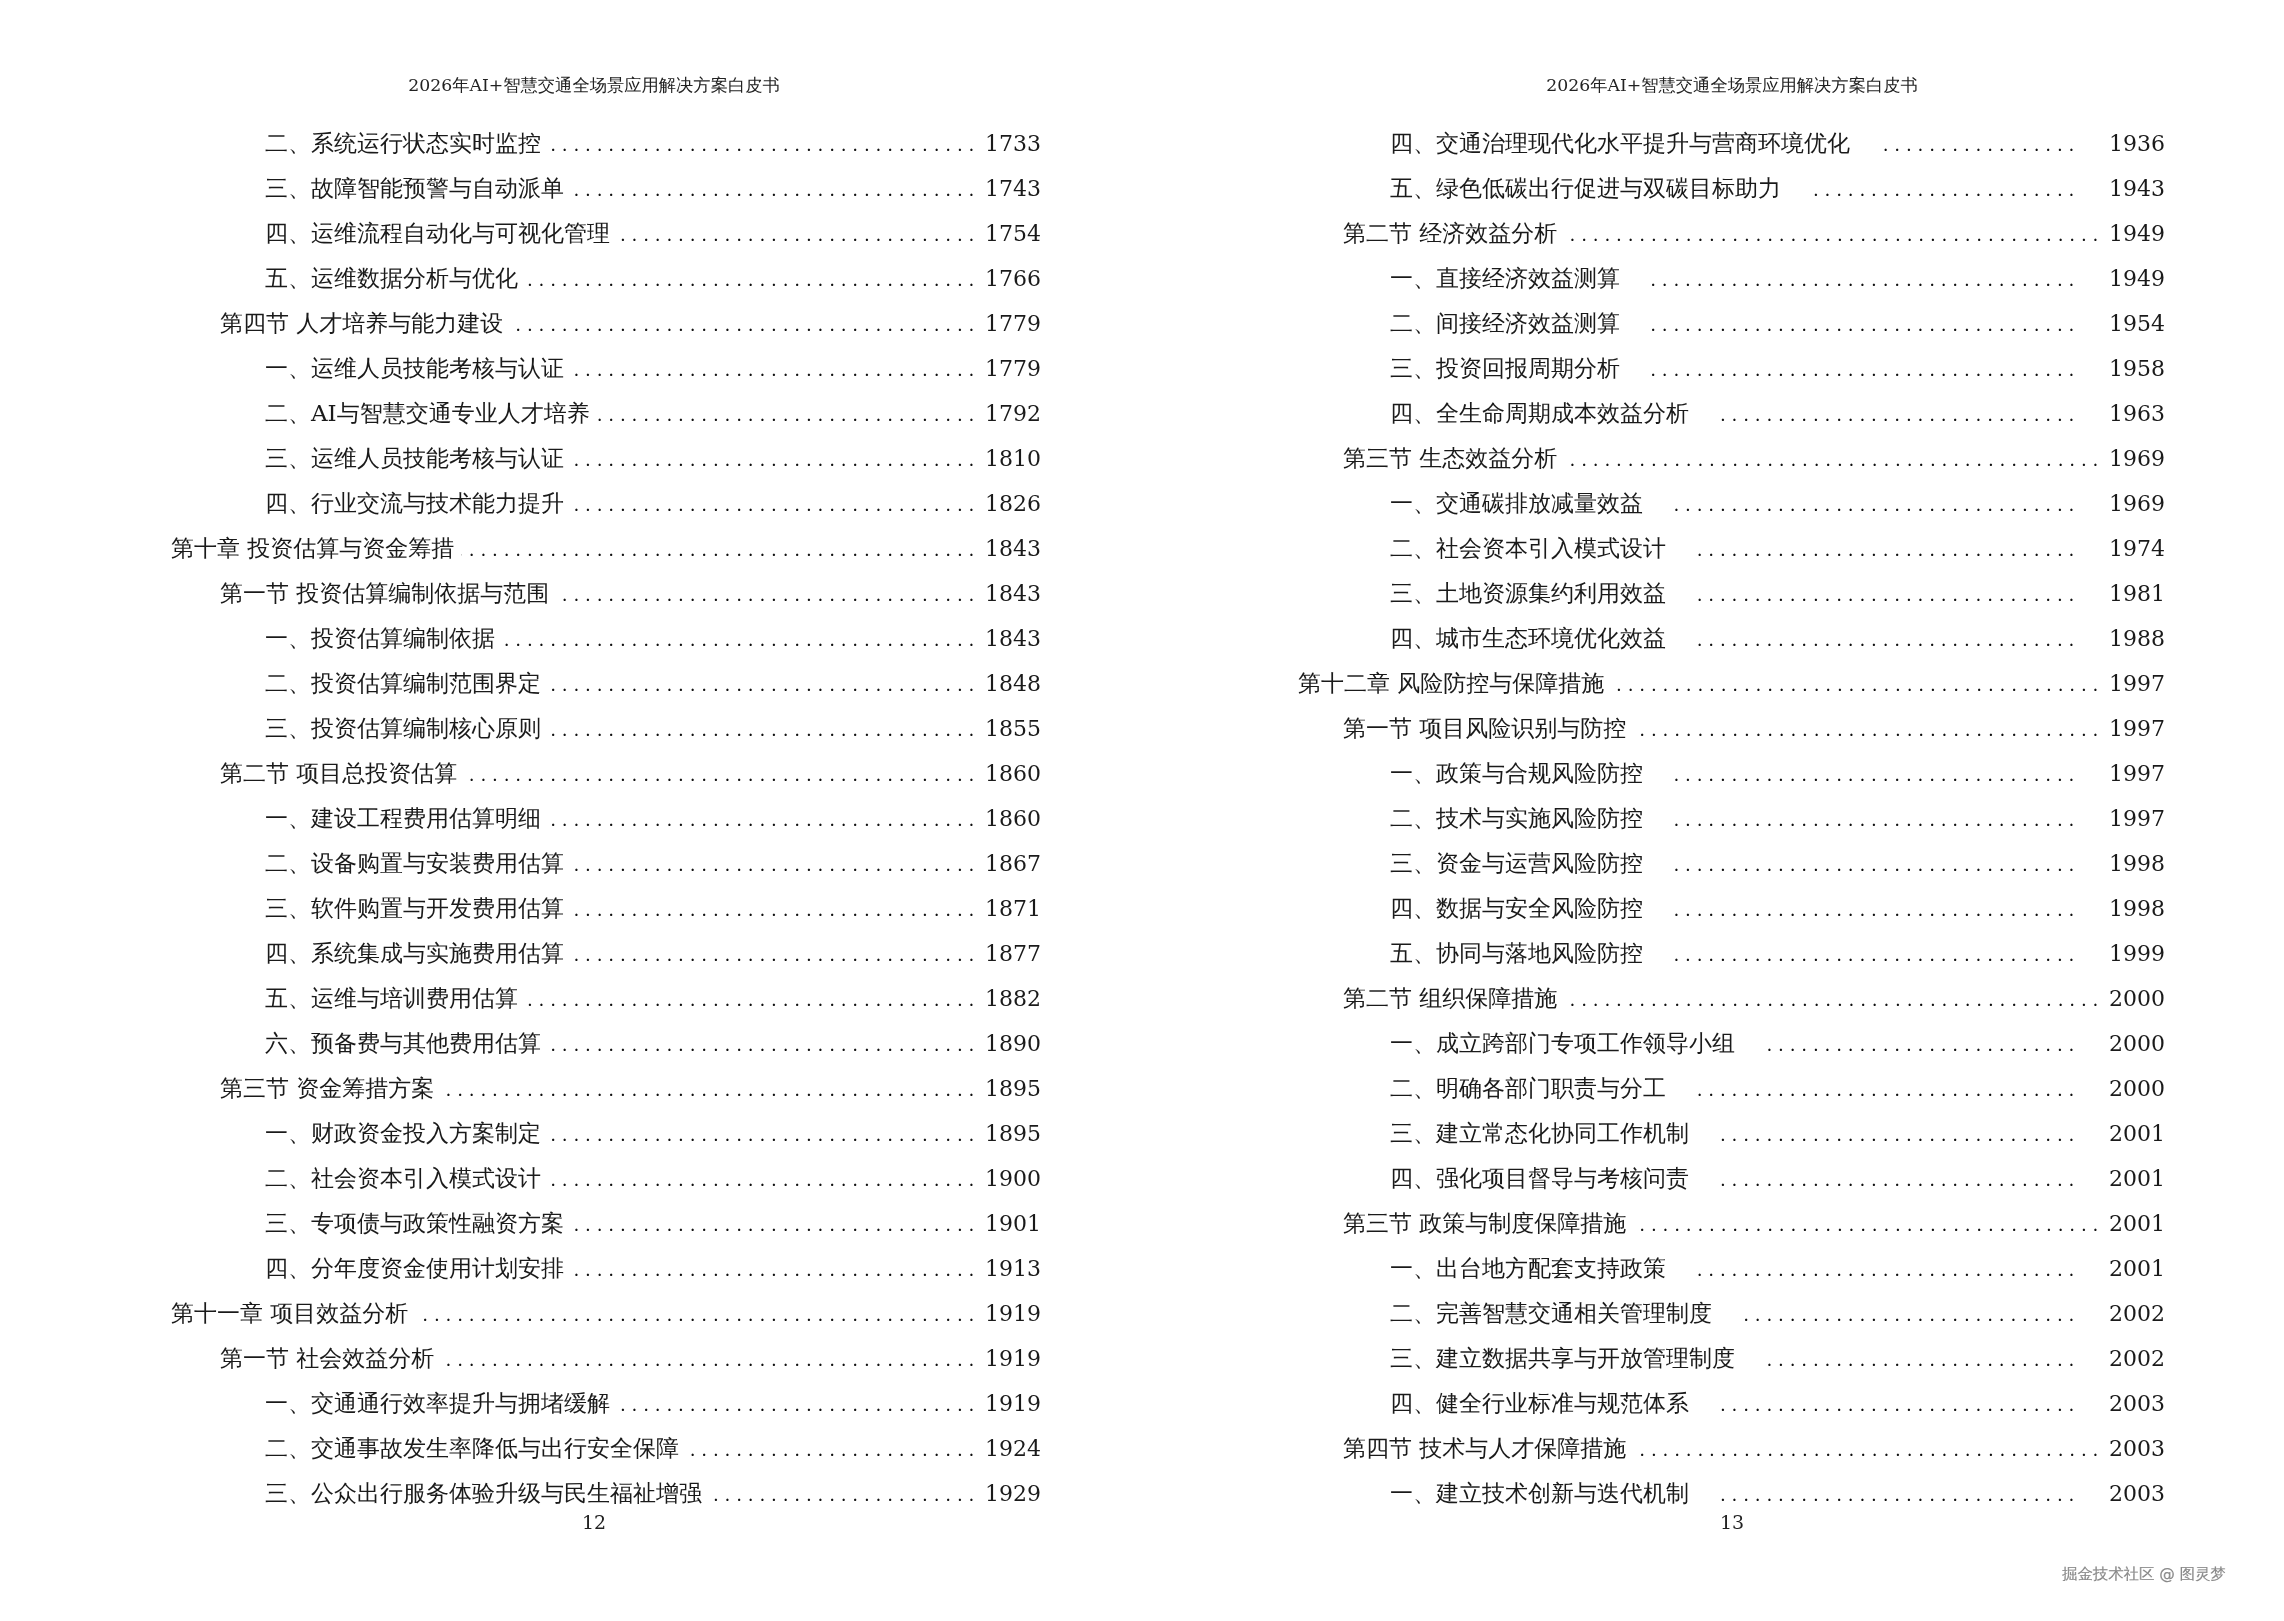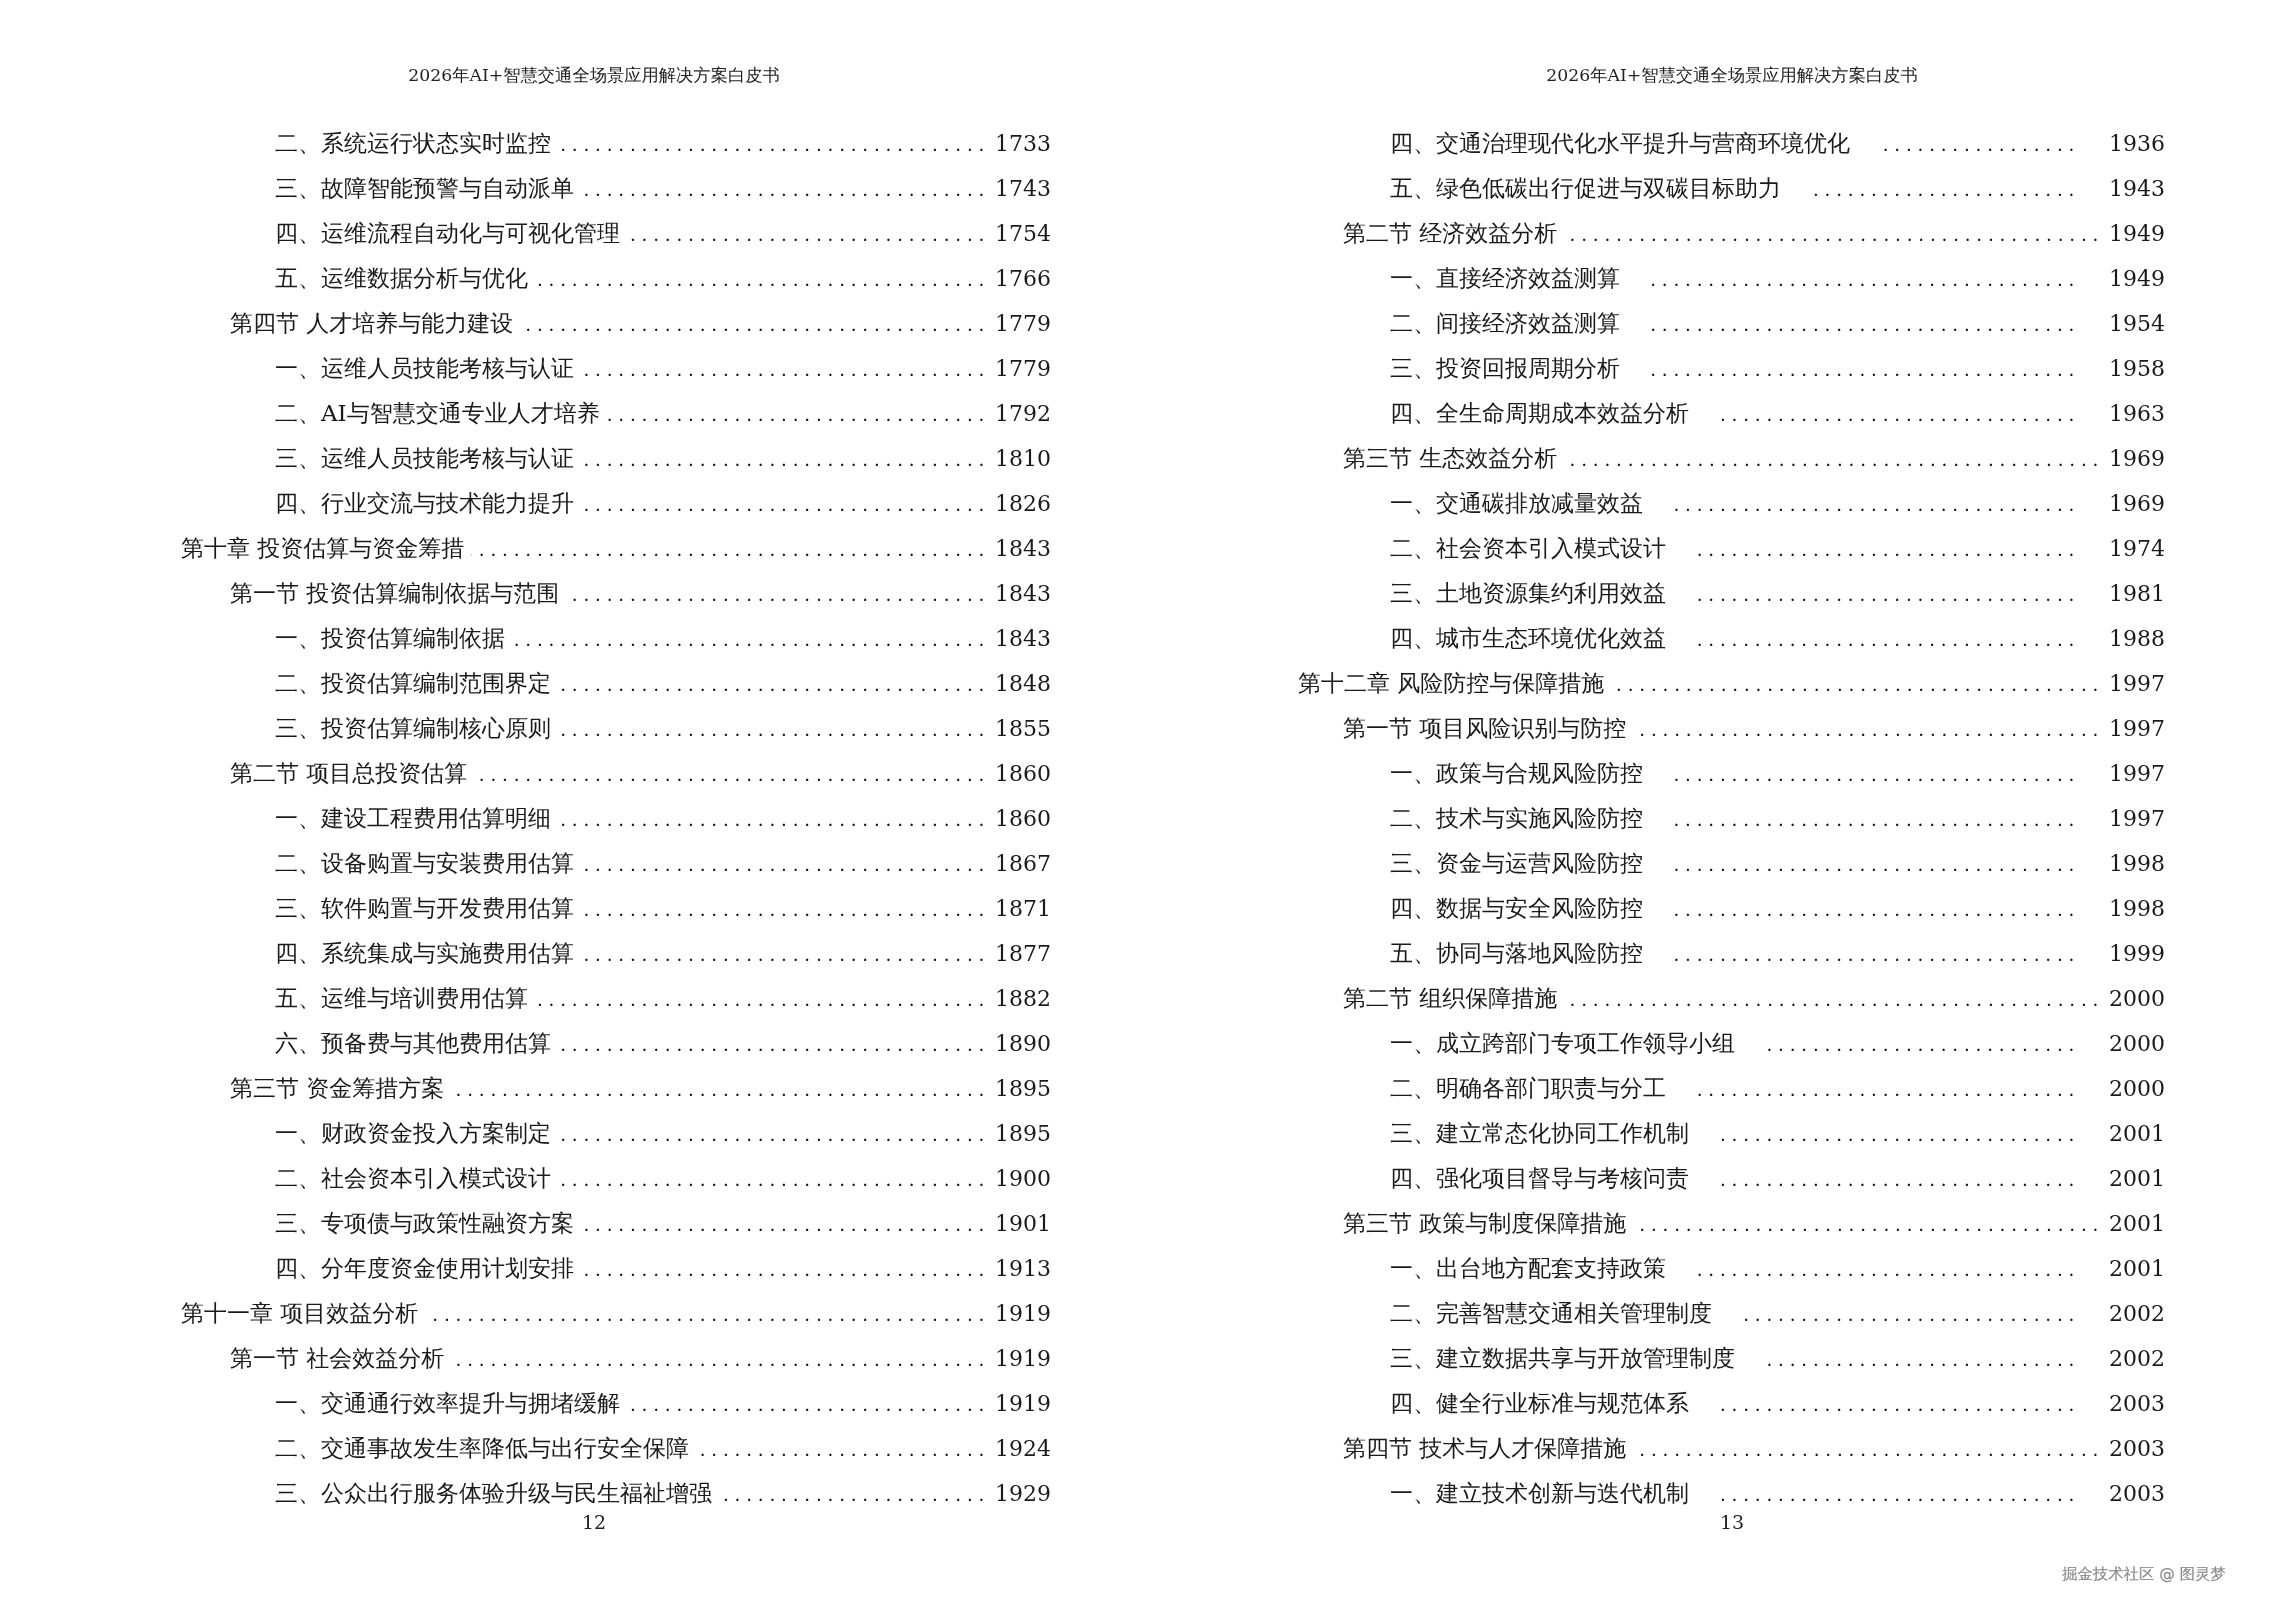--- a/index.html
+++ b/index.html
@@ -1,26 +1,26 @@
 <!DOCTYPE html>
 <html style="font-size:7.7px"><head>
 <meta charset="utf-8">
 <style>
   html, body { margin: 0; padding: 0; background: #ffffff; }
   body { width: 2284px; height: 1622px; position: relative; overflow: hidden;
          font-family: "DejaVu Serif", "Liberation Serif", serif; color: #1a1a1a; }
   .page { position: absolute; top: 0; height: 1622px; }
   .page-left { left: 0; width: 1142px; }
   .page-right { left: 1142px; width: 1142px; }
-  .running-header { position: absolute; top: 64px; font-size: 17.3px; line-height: 23px;
+  .running-header { position: absolute; top: 74px; font-size: 17.3px; line-height: 23px;
          white-space: nowrap; transform: translateX(-50%); color: #222; }
   .page-left .running-header { left: 594px; }
   .page-right .running-header { left: 590px; }
   .toc { position: absolute; top: 121px; margin: 0; padding: 0; list-style: none; }
-  .page-left .toc { left: 16px; width: 1035px; }
+  .page-left .toc { left: 0; width: 1035px; padding-left: 6px; }
   .page-right .toc { left: 0; width: 1023px; }
   .toc-row { position: relative; height: 45px; display: flex; align-items: center; }
   .toc-row .label { white-space: nowrap; font-size: 23px; line-height: 27px; background: #fff;
          padding-right: 6.7px; position: relative; z-index: 1; }
   .toc-row .leader { flex: 1; height: 27px; position: relative; overflow: hidden; }
   .toc-row .leader::before { content: ". . . . . . . . . . . . . . . . . . . . . . . . . . . . . . . . . . . . . . . . . . . . . . . . . . . . . . . . . . . . . . . . . . . . . . . . . . . . . . . . . . . . . . . . .";
          position: absolute; right: 0; top: 1px; white-space: nowrap; font-size: 18.3px; line-height: 27px;
          letter-spacing: 0px; color: #111; }
   .toc-row .page-num { white-space: nowrap; font-size: 22px; line-height: 27px; padding-left: 10.6px;
          background: #fff; position: relative; z-index: 1; font-family: "DejaVu Serif", "Liberation Serif", serif; }

